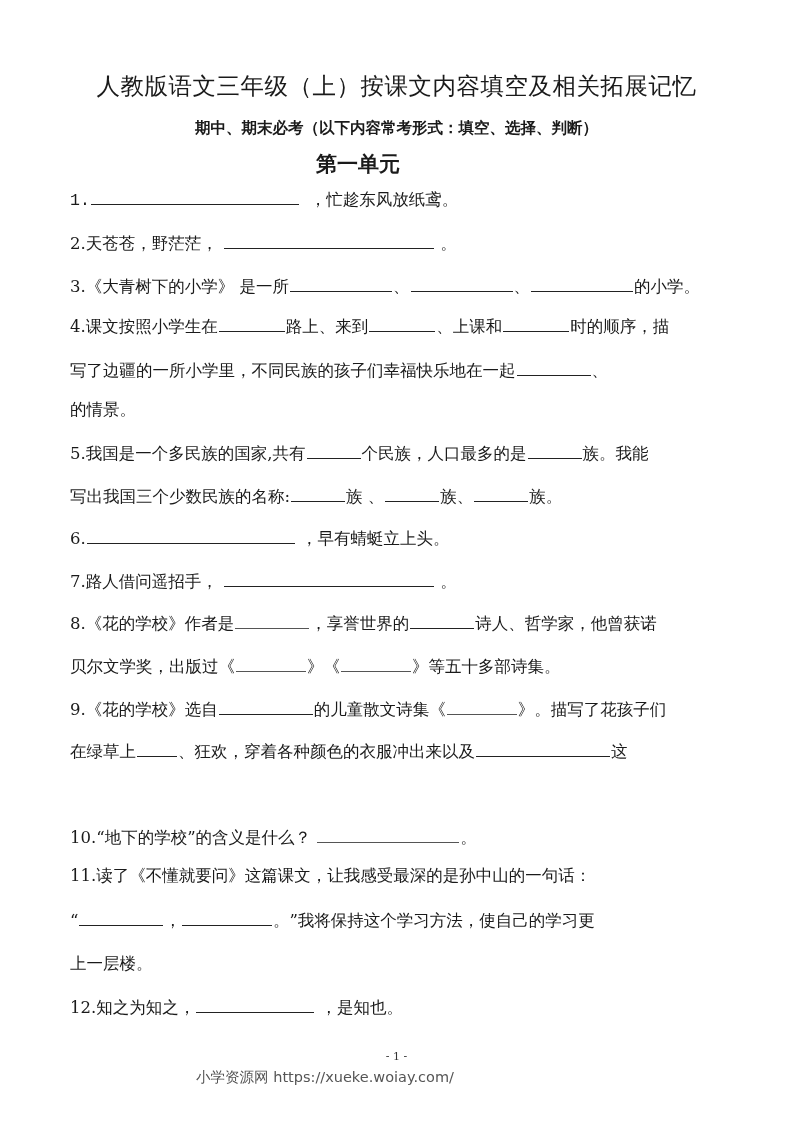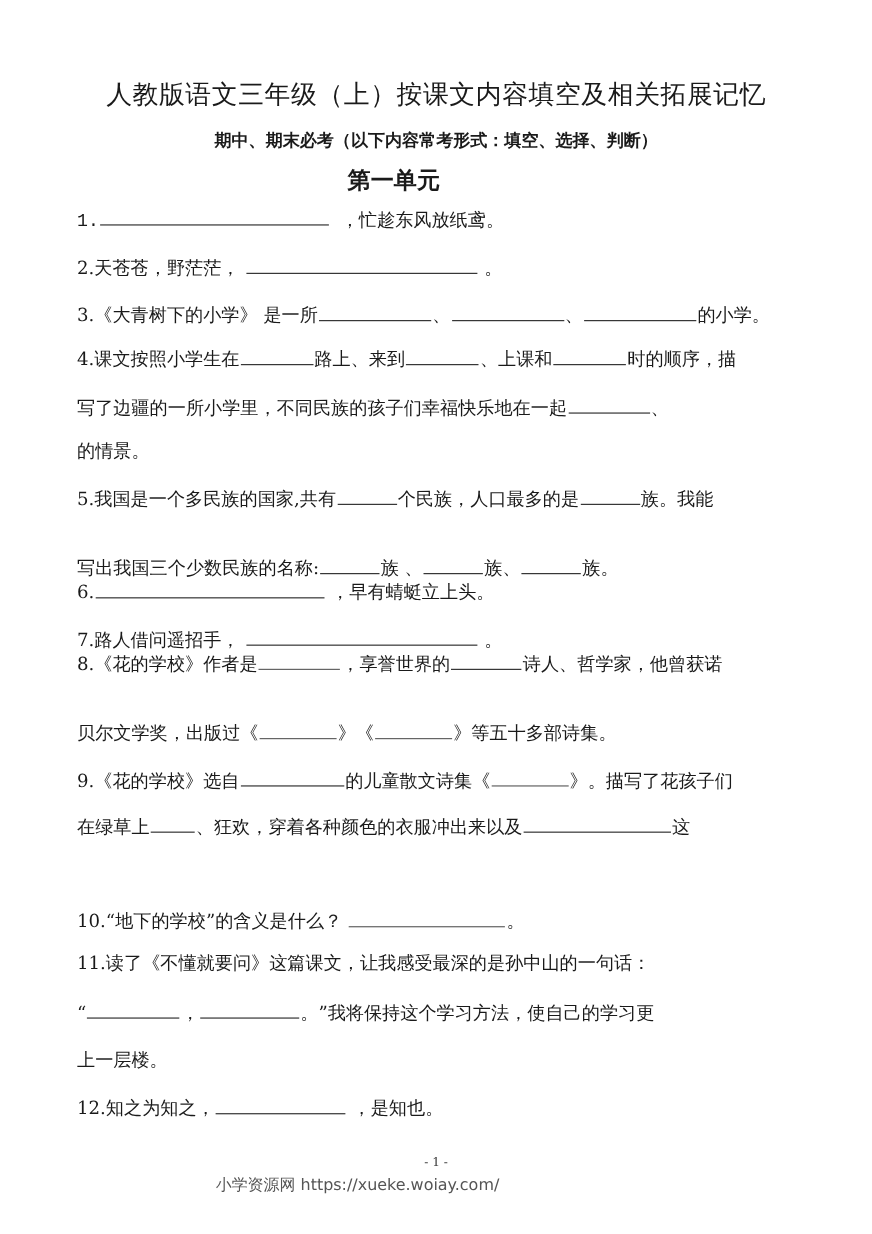--- a/index.html
+++ b/index.html
@@ -48,36 +48,36 @@
   <div class="line" style="top:357px;">
     <span>写了边疆的一所小学里，不同民族的孩子们幸福快乐地在一起</span><span class="blank" style="width:74px;"></span><span>、</span>
   </div>
   <div class="line" style="top:398px;text-align:center;">
     <span>的情景。</span>
   </div>
 
   <div class="line" style="top:440px;">
     <span>5.我国是一个多民族的国家,共有</span><span class="blank" style="width:54px;"></span><span>个民族，人口最多的是</span><span class="blank" style="width:54px;"></span><span>族。我能</span>
   </div>
-  <div class="line" style="top:483px;margin-top:20px;">
+  <div class="line" style="top:483px;">
     <span>写出我国三个少数民族的名称:</span><span class="blank" style="width:54px;"></span><span>族 、</span><span class="blank" style="width:54px;"></span><span>族、</span><span class="blank" style="width:54px;"></span><span>族。</span>
   </div>
 
   <div class="line" style="top:525px;">
     <span>6.</span><span class="blank" style="width:208px;"></span>
     <span>，早有蜻蜓立上头。</span>
   </div>
 
   <div class="line" style="top:568px;">
     <span>7.路人借问遥招手，</span>
     <span class="blank" style="width:210px;"></span>
     <span>。</span>
   </div>
 
-  <div class="line" style="top:590px;">
+  <div class="line" style="top:610px;">
     <span>8.《花的学校》作者是</span><span class="blank thin" style="width:74px;"></span><span>，享誉世界的</span><span class="blank" style="width:64px;"></span><span>诗人、哲学家，他曾获诺</span>
   </div>
   <div class="line" style="top:653px;">
     <span>贝尔文学奖，出版过《</span><span class="blank thin" style="width:70px;"></span><span>》《</span><span class="blank thin" style="width:70px;"></span><span>》等五十多部诗集。</span>
   </div>
 
   <div class="line" style="top:696px;">
     <span>9.《花的学校》选自</span><span class="blank" style="width:94px;"></span><span>的儿童散文诗集《</span><span class="blank thin" style="width:70px;"></span><span>》。描写了花孩子们</span>
   </div>
   <div class="line" style="top:738px;">

